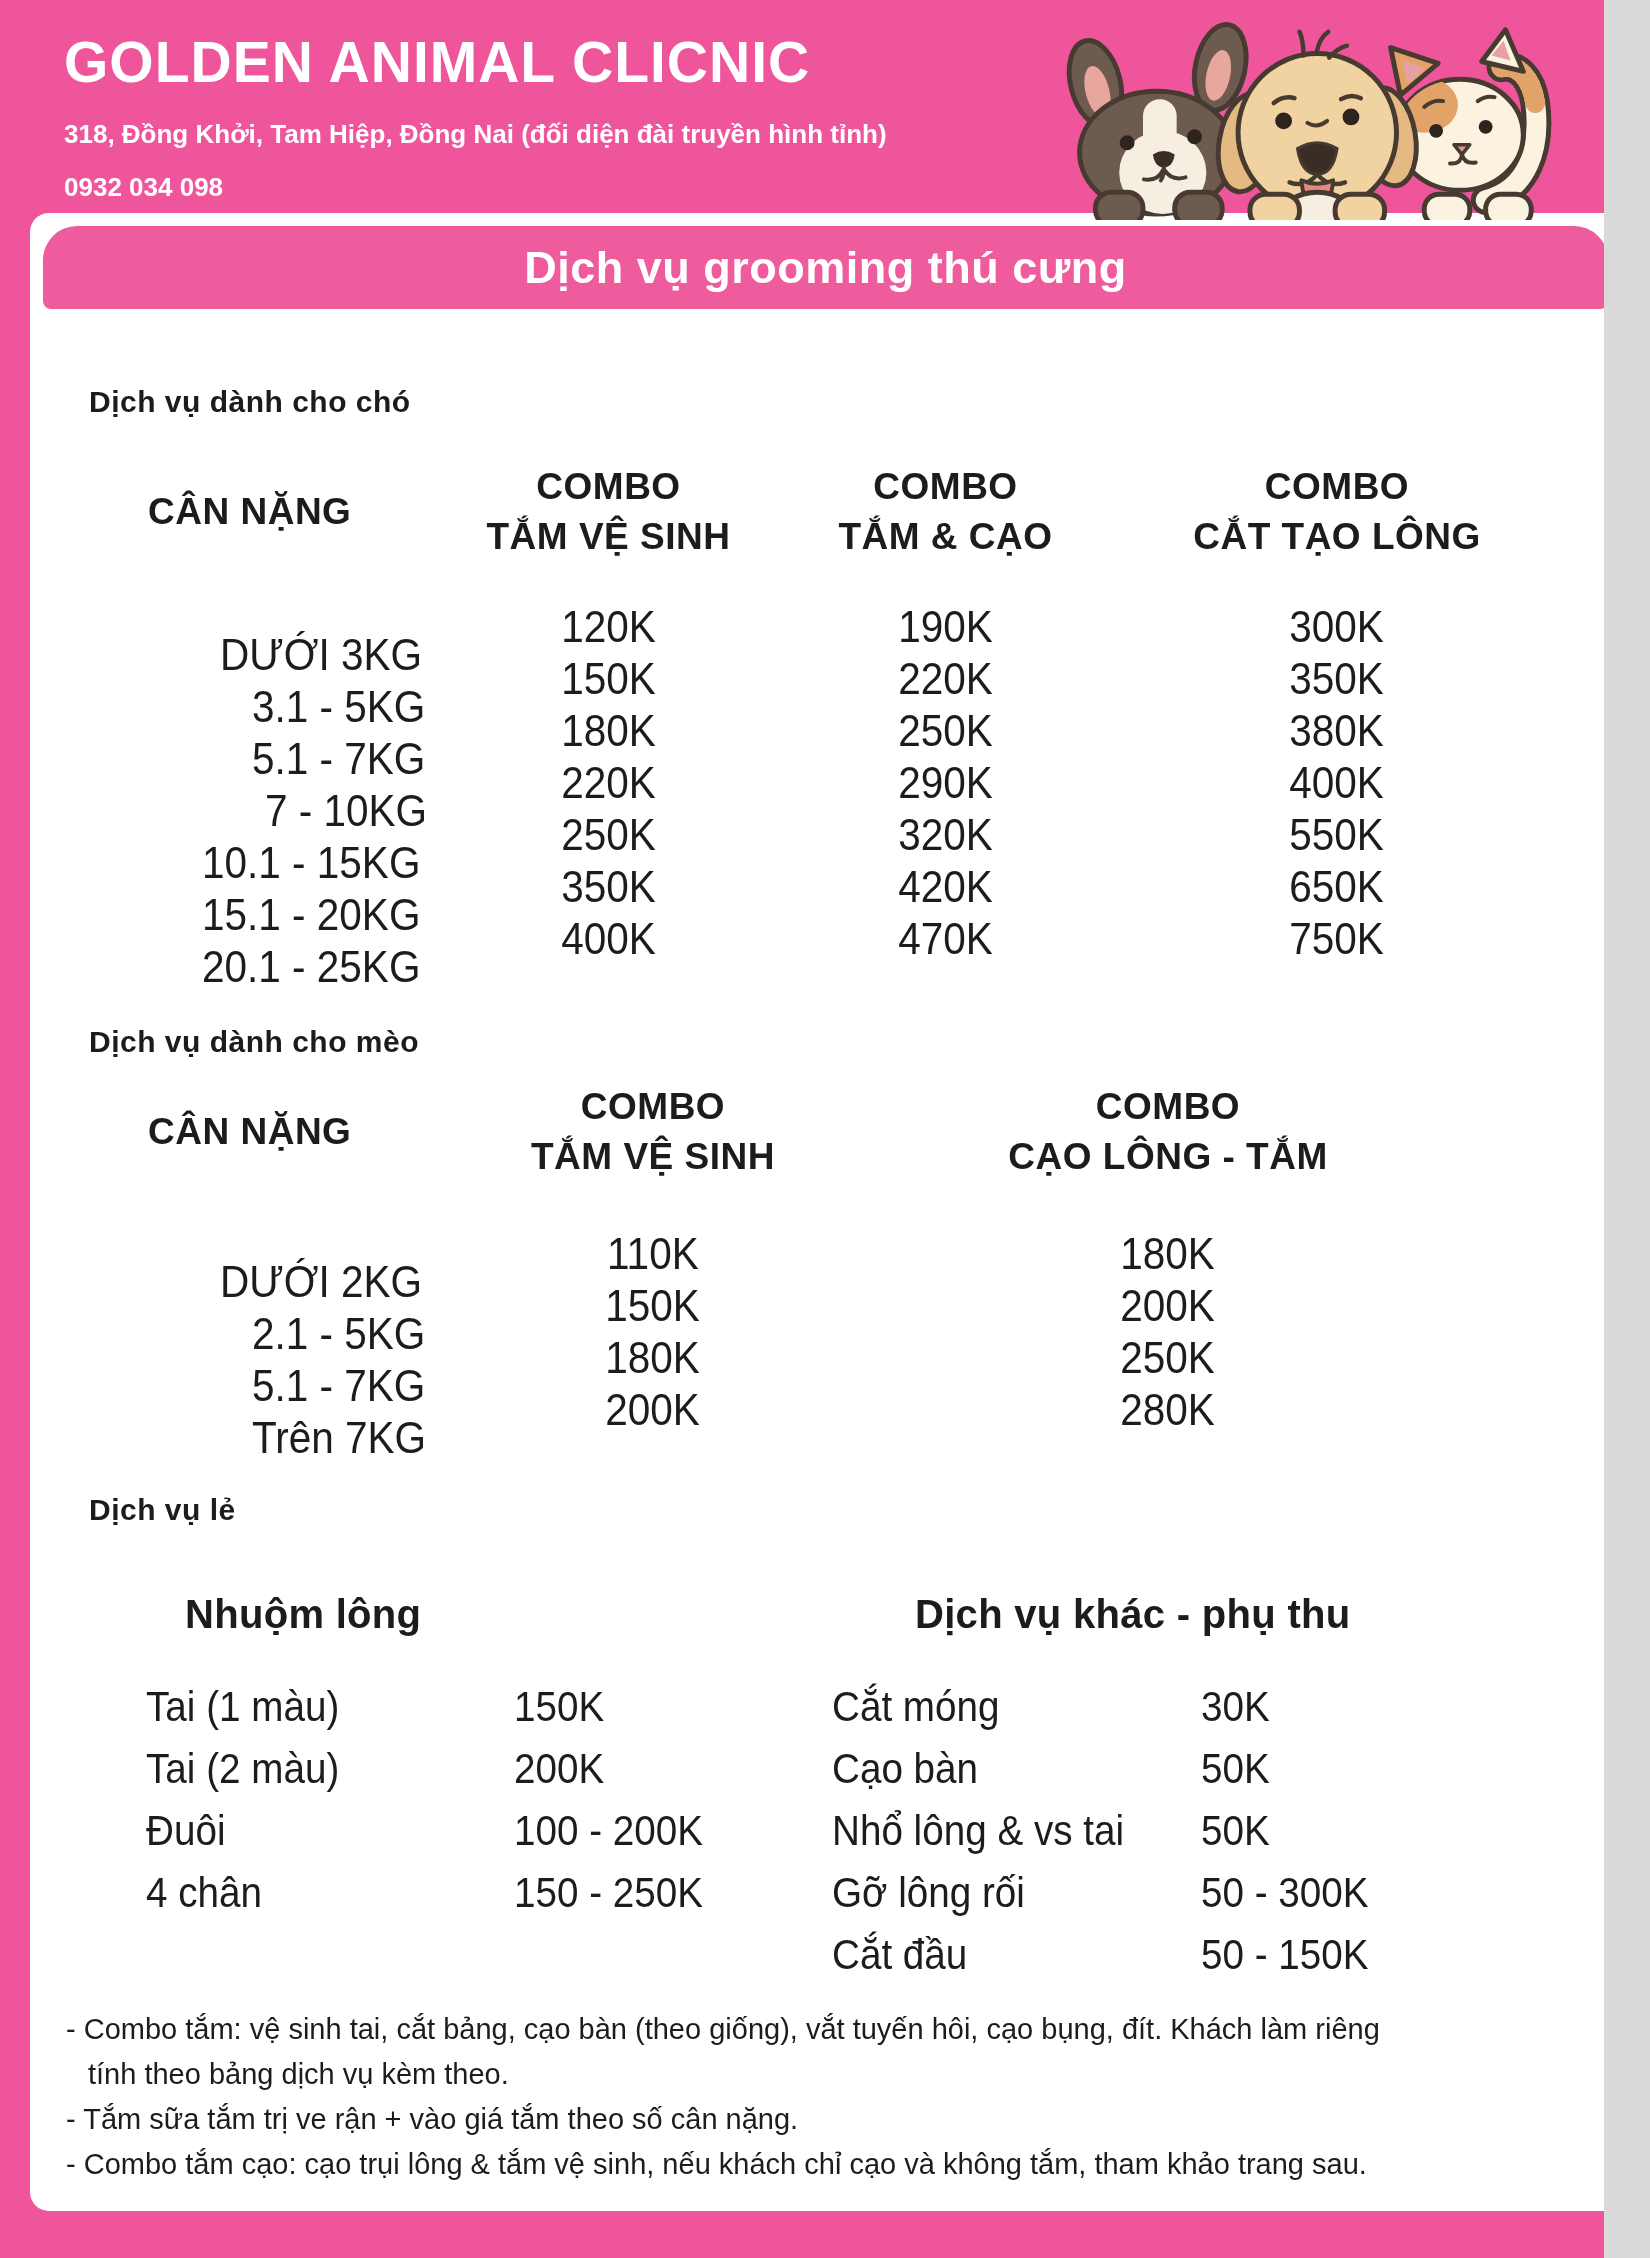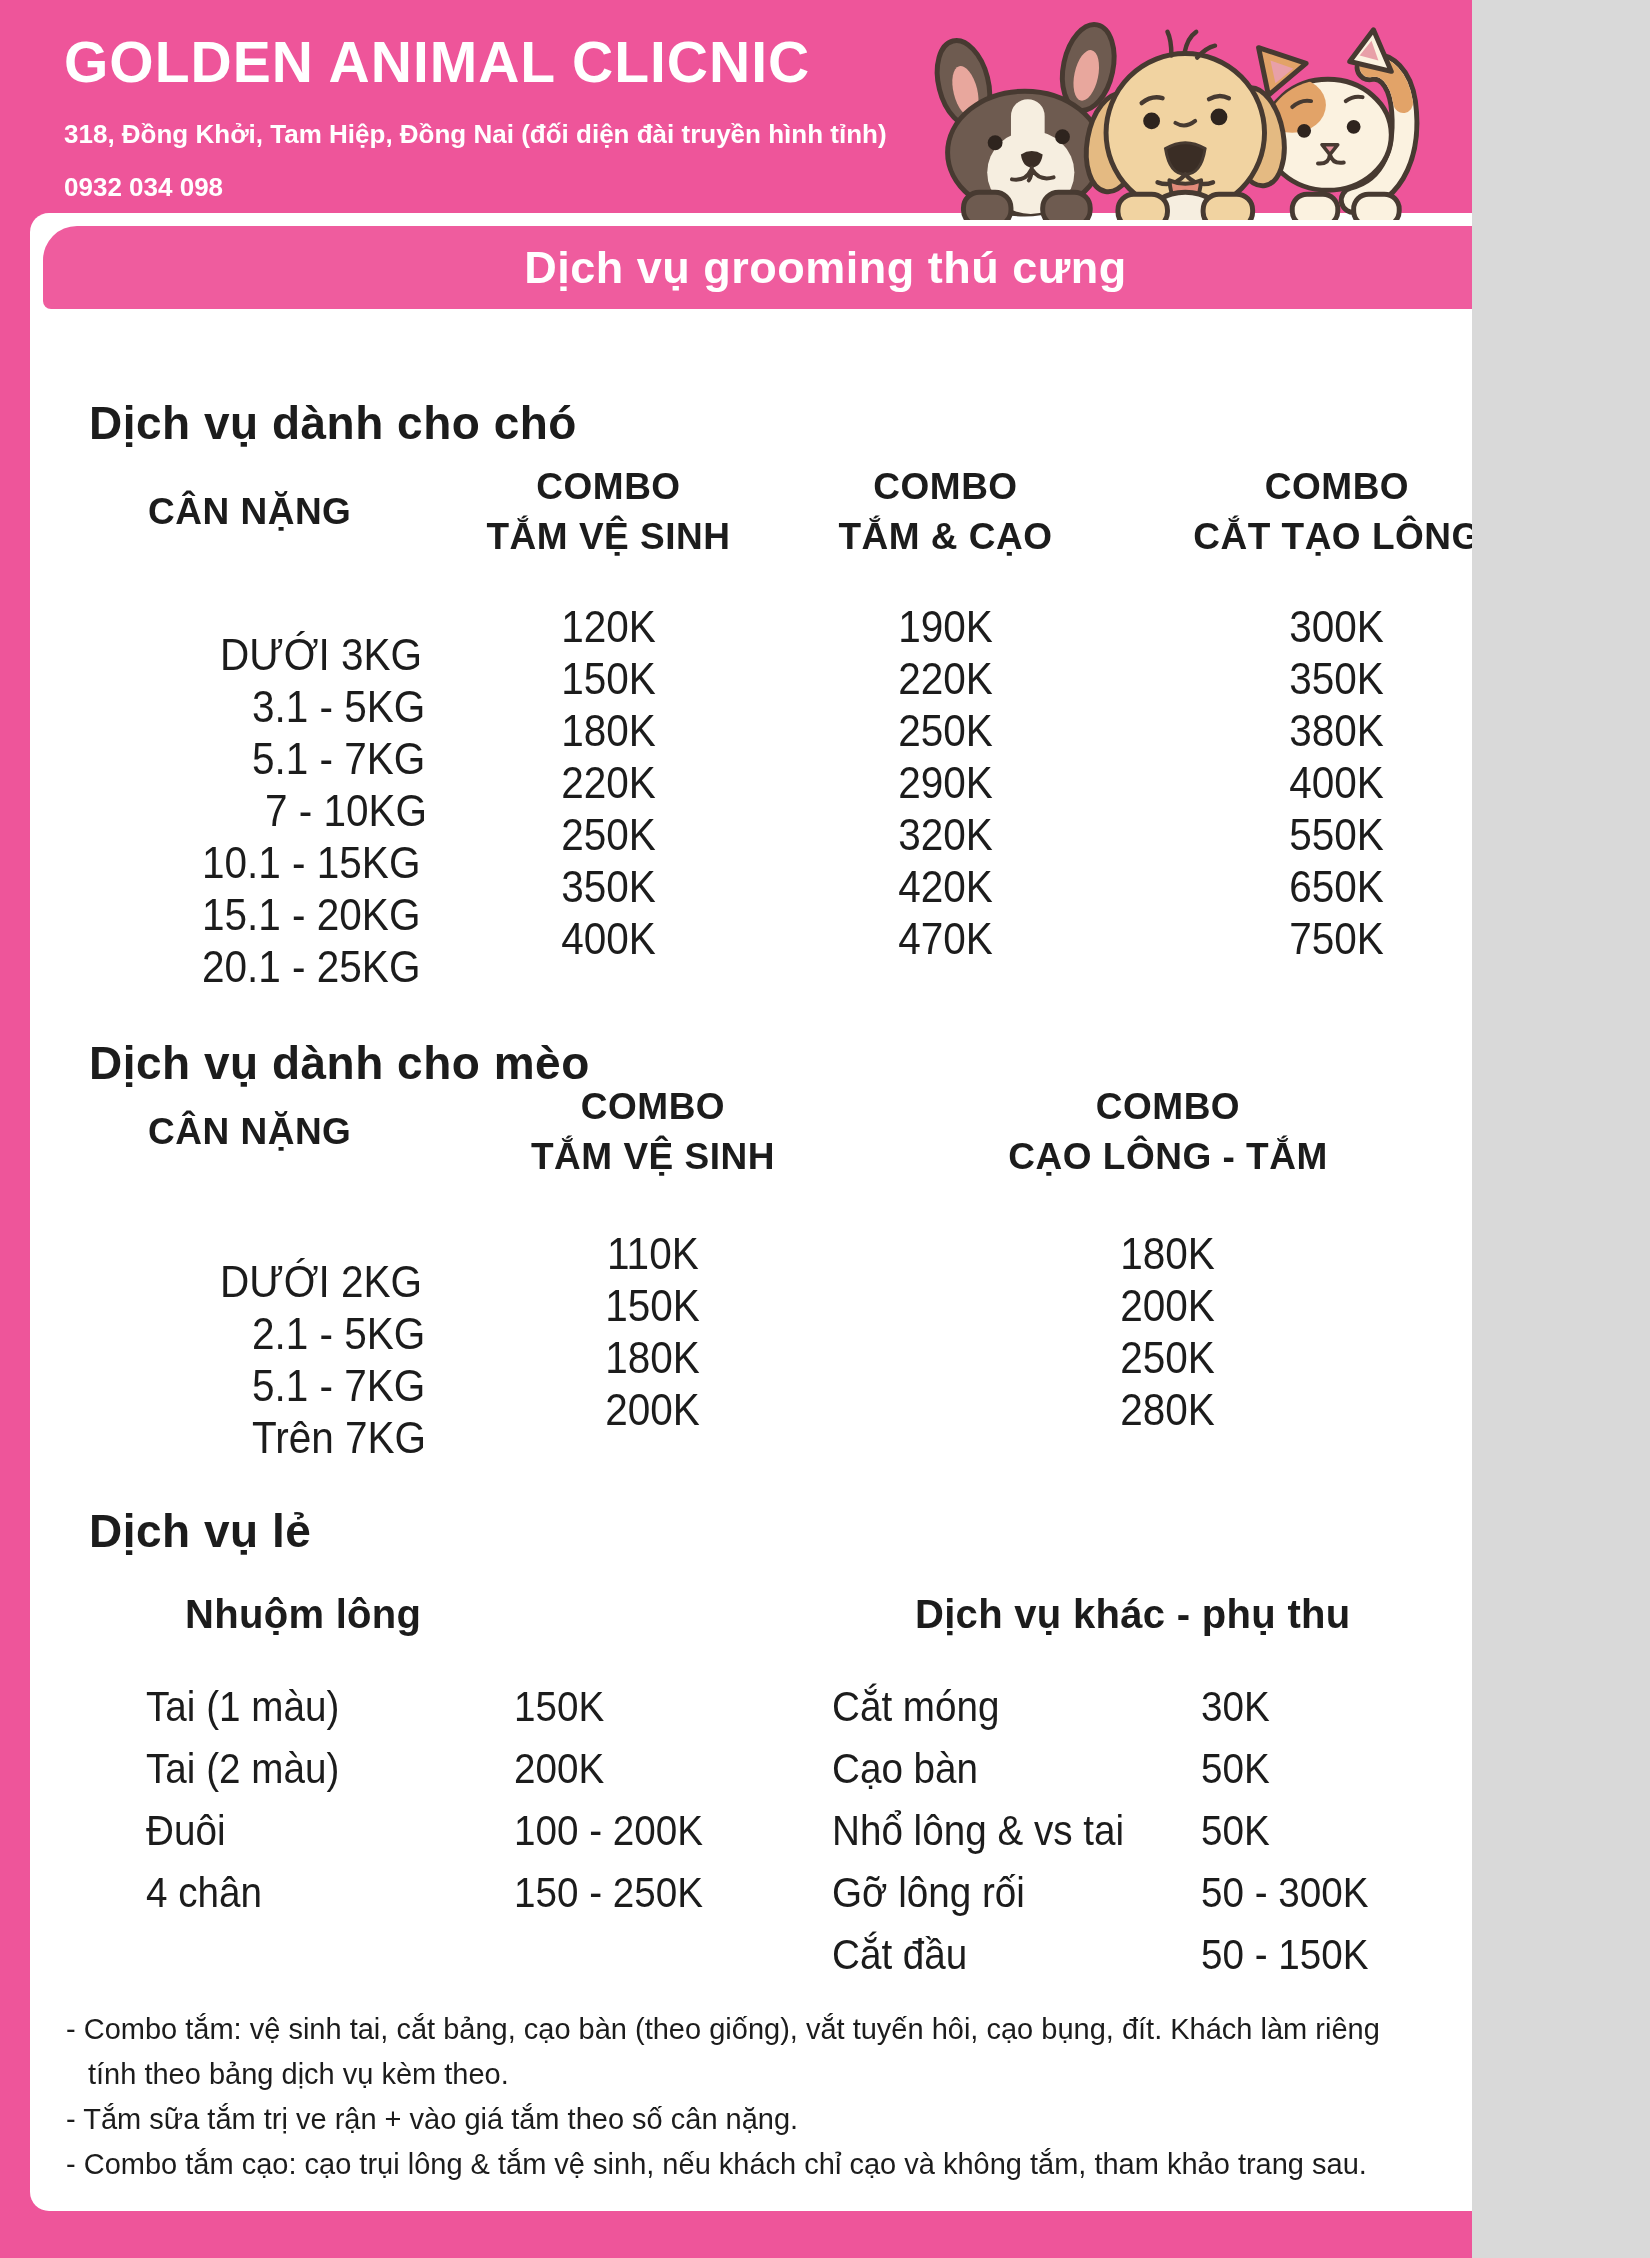--- a/index.html
+++ b/index.html
@@ -1,33 +1,33 @@
 <!DOCTYPE html>
 <html><head>
 <meta charset="utf-8">
 <style>
   html,body{margin:0;padding:0;background:#d9d9d9;}
   .page{
-    position:relative;width:1472px;height:2258px;overflow:hidden;
+    position:relative;width:1604px;height:2258px;overflow:hidden;
     background:#EE559A;color:#1C1C1C;
     font-family:"Liberation Sans",sans-serif;
   }
   
   .top-header{position:absolute;top:0;left:64px;width:1040px;z-index:2;}
   .clinic-name{margin:34px 0 0;font-size:57px;font-weight:bold;color:#ffffff;letter-spacing:1px;line-height:1;}
   .clinic-address{margin-top:28px;font-size:26px;font-weight:bold;color:#ffffff;}
   .clinic-phone{margin-top:22px;font-size:26px;font-weight:bold;color:#ffffff;}
   .animals{position:absolute;top:4px;right:51px;width:515px;height:216px;z-index:3;}
   
   .card{position:absolute;left:30px;top:213px;width:1591px;height:1998px;background:#ffffff;border-radius:19px;z-index:1;}
   .banner{position:absolute;left:13px;right:13px;top:13px;height:83px;background:#EF5C9E;
           border-radius:34px 34px 8px 8px;display:flex;align-items:center;justify-content:center;}
   .banner-title{font-size:45px;font-weight:bold;color:#ffffff;letter-spacing:0.5px;}
   
-  .section-heading{position:absolute;left:59px;font-size:46px;font-weight:bold;letter-spacing:0.5px;line-height:1;}
+  .section-heading{position:absolute;left:59px;font-size:30px;font-weight:bold;letter-spacing:0.5px;line-height:1;}
   #dog-heading{top:149px;}
   #cat-heading{top:789px;}
   #single-heading{top:1257px;}
   
   .grid{position:absolute;left:59px;width:1475px;display:grid;}
   .dog-cols{grid-template-columns:356px 327px 347px 436px;}
   .cat-cols{grid-template-columns:356px 416px 614px;}
   #dog-header{top:249px;}
   #cat-header{top:869px;}
   .hcell{text-align:center;font-weight:bold;font-size:37px;line-height:1.35;letter-spacing:0.5px;align-self:center;}

